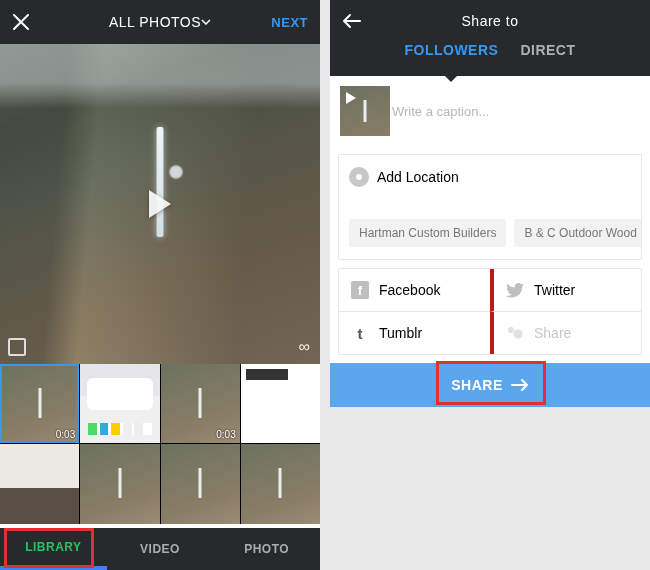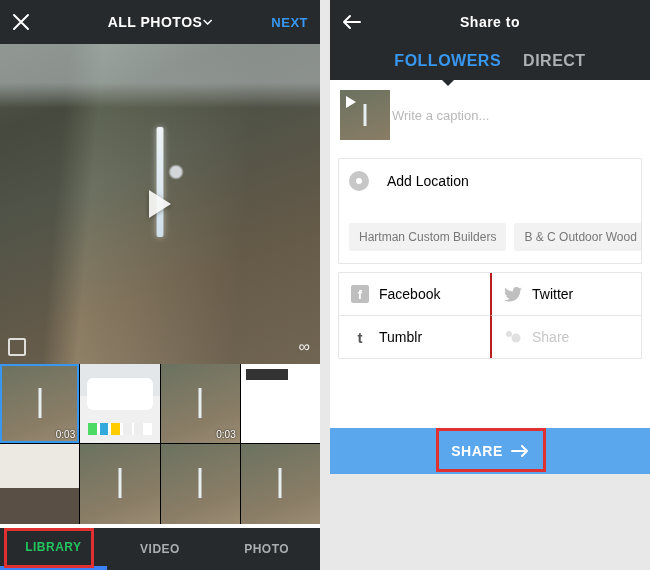--- a/index.html
+++ b/index.html
@@ -1,23 +1,23 @@
 <!DOCTYPE html>
 <html><head>
 <meta charset="utf-8">
 <style>
   * { margin: 0; padding: 0; box-sizing: border-box; font-family: -apple-system, Helvetica, Arial, sans-serif; }
   body { width: 650px; height: 570px; background: #e8e8e8; display: flex; gap: 10px; overflow: hidden; }
   .panel { background: #fff; display: flex; flex-direction: column; position: relative; }
   .panel.left { width: 320px; height: 570px; }
-  .panel.right { width: 320px; height: 474px; }
+  .panel.right { width: 320px; height: 407px; }
 
   
   .hdr { background: #262a2d; color: #fff; height: 44px; display: flex; align-items: center; justify-content: space-between; padding: 0 12px; position: relative; }
-  .hdr .title { position: absolute; left: 50%; transform: translateX(-50%); font-size: 14px; font-weight: 700; letter-spacing: .5px; display: flex; align-items: center; }
+  .hdr .title { position: absolute; left: 50%; transform: translateX(-50%); font-size: 14px; font-weight: 400; letter-spacing: .5px; display: flex; align-items: center; }
   .hdr .next { color: #3897f0; font-size: 13px; font-weight: 600; letter-spacing: .5px; }
   .hdr .back svg, .hdr .close svg { display: block; }
   .hdr .spacer { width: 20px; }
 
   
   .preview { width: 320px; height: 320px; background: linear-gradient(160deg,#7a8270 0%, #5a6050 20%, #6b7060 40%, #8a7b62 70%, #9a8a72 100%); position: relative; overflow: hidden; }
   .preview::before { content:""; position:absolute; inset:0; background:
     radial-gradient(circle at 55% 40%, rgba(230,235,240,.85) 0 2%, transparent 3%),
     linear-gradient(180deg, rgba(200,210,215,.5) 0 12%, transparent 20%),
     linear-gradient(95deg, rgba(40,40,35,.4) 0 20%, transparent 30%, rgba(35,30,25,.35) 75% 100%);
@@ -42,39 +42,39 @@
   .thumb .dur { position:absolute; right:4px; bottom:3px; color:#fff; font-size:10px; text-shadow:0 0 2px #000;}
 
   
   .btabs { margin-top:auto; background:#262a2d; height:42px; display:flex; }
   .btab { flex:1; color:#a9adb0; font-size:12px; font-weight:600; letter-spacing:.5px; display:flex; align-items:center; justify-content:center; }
   .btab.active { color:#22c55e; border-bottom:4px solid #3b82f6; }
   .redbox { position:absolute; border:3px solid #e03030; pointer-events:none; }
 
   
   .subtabs { background:#262a2d; height:36px; display:flex; justify-content:center; gap:22px; align-items:flex-end; position:relative;}
-  .subtab { color:#aeb1b3; font-size:16px; font-weight:700; letter-spacing:.5px; padding-bottom:10px; position:relative;}
+  .subtab { color:#aeb1b3; font-size:14px; font-weight:700; letter-spacing:.5px; padding-bottom:18px; position:relative;}
   .subtab.active { color:#3897f0; }
   .subtab.active::after { content:""; position:absolute; left:50%; bottom:-6px; transform:translateX(-50%); width:0;height:0;border-left:6px solid transparent;border-right:6px solid transparent;border-top:6px solid #262a2d; z-index:3;}
   .caption-row { display:flex; padding:10px; gap:2px; background:#fff;}
   .mini-thumb { width:50px; height:50px; background:linear-gradient(160deg,#6b7260,#8a7d66); position:relative; flex:0 0 auto;}
   .mini-thumb::after{content:"";position:absolute;left:50%;top:28%;width:3px;height:44%;background:#e8eef2;transform:translateX(-50%);}
   .mini-thumb .mini-play{position:absolute;left:6px;top:6px;width:0;height:0;border-left:10px solid #fff;border-top:6px solid transparent;border-bottom:6px solid transparent;}
   .caption-in { flex:1; border:none; font-size:13px; color:#333; outline:none;}
   .caption-in::placeholder{color:#b8b8b8;}
 
   .section { background:#fff; border:1px solid #e6e6e6; margin:8px; border-radius:1px;}
-  .locrow { display:flex; align-items:center; padding:12px 10px; gap:18px; font-size:14px;}
+  .locrow { display:flex; align-items:center; padding:12px 10px; gap:8px; font-size:14px;}
   .locrow .pin { width:20px;height:20px;border-radius:50%;background:#c7c7c7;position:relative;}
   .locrow .pin::after{content:"";position:absolute;left:50%;top:50%;width:6px;height:6px;border-radius:50%;background:#fff;transform:translate(-50%,-50%);}
   .chips { display:flex; gap:8px; padding:0 10px 12px 10px; overflow:hidden;margin-top:20px;}
   .chip { background:#f2f2f2; color:#777; font-size:12px; padding:7px 10px; border-radius:2px; white-space:nowrap;}
 
   .share-grid { display:grid; grid-template-columns:1fr 1fr; }
-  .share-cell { display:flex; align-items:center; gap:10px; padding:12px; font-size:14px; border-top:1px solid #e6e6e6; border-left:2px solid #b91c1c;}
+  .share-cell { display:flex; align-items:center; gap:10px; padding:12px; font-size:14px; border-top:1px solid #e6e6e6; border-left:4px solid #b91c1c;}
   .share-cell:nth-child(-n+2){border-top:none;}
   .share-cell:nth-child(odd){border-left:none;}
   .share-cell.disabled { color:#c7c7c7;}
   .ic { width:18px;height:18px;display:flex;align-items:center;justify-content:center;}
   .ic.fb{background:#bfbfbf;color:#fff;font-weight:700;font-size:13px;border-radius:2px;}
   .ic.tw{color:#bfbfbf;}
   .ic.tu{color:#555;font-weight:700;font-size:15px;}
   .ic.sw{color:#dcdcdc;}
 
   .share-btn { margin-top:auto; height:46px; background:#5aa7ee; color:#fff; display:flex; align-items:center; justify-content:center; gap:8px; font-size:14px; font-weight:600; letter-spacing:.5px;}

